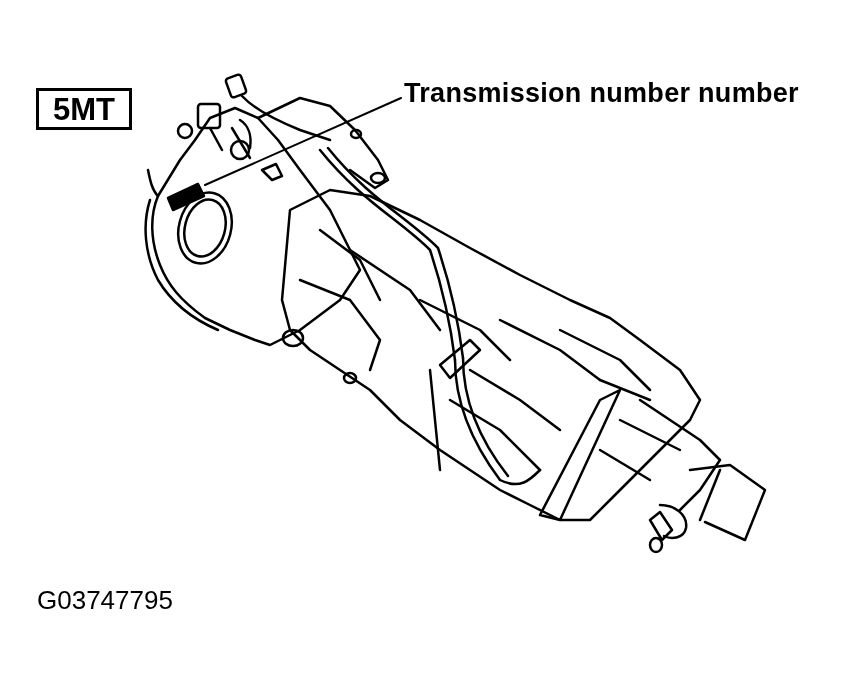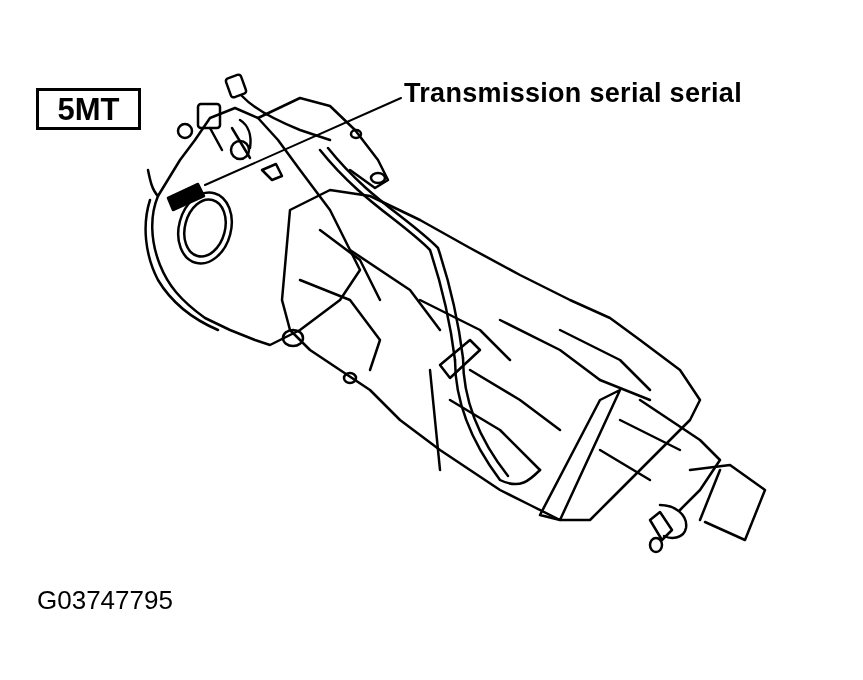--- a/index.html
+++ b/index.html
@@ -1,36 +1,36 @@
 <!DOCTYPE html>
 <html><head>
 <meta charset="utf-8">
 <style>
   html, body { margin: 0; padding: 0; background: #ffffff; }
   body { width: 863px; height: 680px; position: relative; overflow: hidden;
          font-family: "Liberation Sans", sans-serif; color: #000; }
-  .badge { position: absolute; left: 36px; top: 88px; width: 105px; height: 42px;
+  .badge { position: absolute; left: 36px; top: 88px; width: 96px; height: 42px;
            border: 3px solid #000; box-sizing: border-box; display: flex;
            align-items: center; justify-content: center;
            font-weight: bold; font-size: 31px; letter-spacing: 0px; line-height: 1; }
   .callout { position: absolute; left: 404px; top: 80px; font-size: 27px;
              font-weight: bold; line-height: 1; white-space: nowrap; letter-spacing: 0.3px; }
   .figid { position: absolute; left: 37px; top: 587px; font-size: 26px;
            line-height: 1; white-space: nowrap; }
   svg.drawing { position: absolute; left: 0; top: 0; }
   svg.drawing * { vector-effect: non-scaling-stroke; }
 </style>
 </head>
 <body>
 
 <div class="badge">
   <span>5MT</span>
 </div>
 
-<div class="callout">Transmission serial serial</div>
+<div class="callout">Transmission number number</div>
 
 <div class="figid">G03747795</div>
 
 <svg class="drawing" width="863" height="680" viewBox="0 0 863 680" fill="none" stroke="#000" stroke-width="2.5" stroke-linejoin="round" stroke-linecap="round">
 
   <line x1="401" y1="98" x2="205" y2="185" stroke-width="2"></line>
 
   <polygon points="168,198 198,184 204,196 173,210" fill="#000"></polygon>
 
   <path d="M158,196 C150,215 150,240 160,265 C168,285 180,300 205,318 L230,330 L255,340 L270,345

